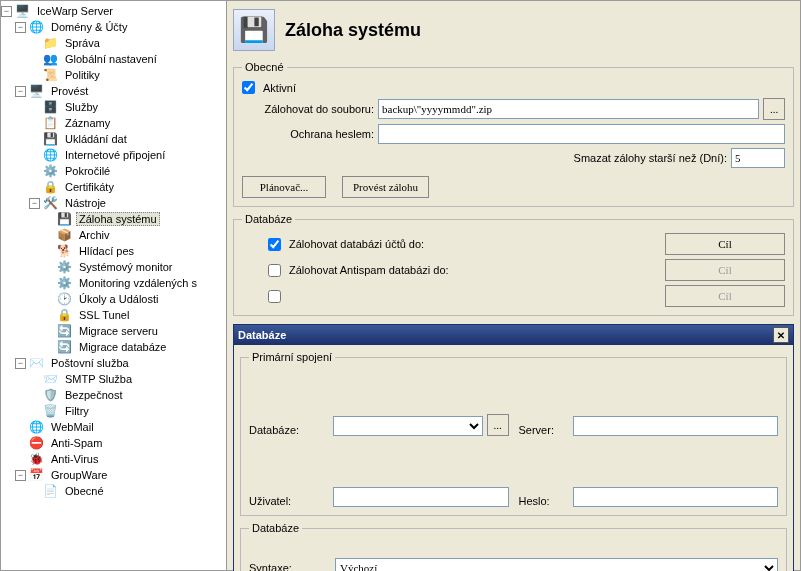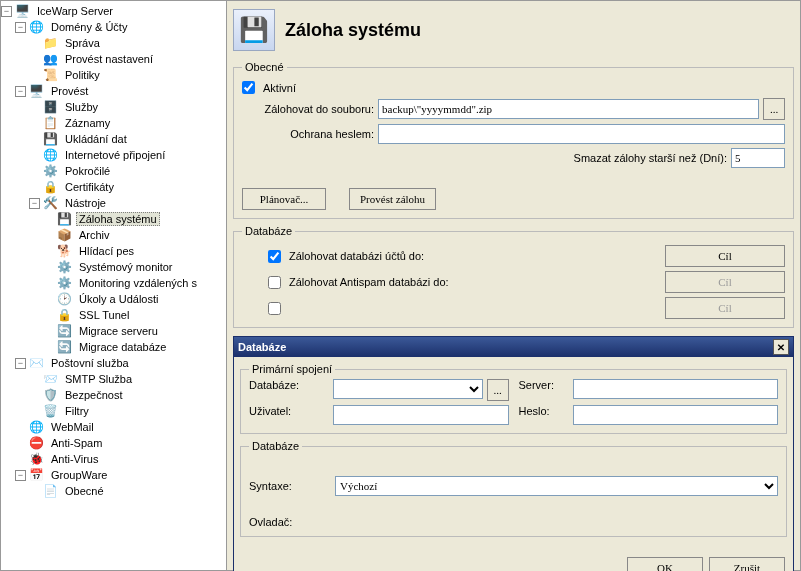--- a/index.html
+++ b/index.html
@@ -182,21 +182,21 @@
   gap:6px;
 }
 .form-label { width:80px; }
 select {
   height:20px;
   border:1px solid #7f9db9;
   font:11px Tahoma;
   background:#fff;
 }
 .cols { display:flex; gap:10px; }
-.cols .col { flex:1; display:flex; align-items:flex-start; gap:4px; }
+.cols .col { flex:1; display:flex; align-items:flex-end; gap:4px;margin-top:47px; }
 .dialog-buttons {
   display:flex;
   justify-content:flex-end;
   padding:8px;
   gap:6px;
 }
 .dialog-buttons .btn { min-width:76px; }
 .test-row { display:flex; justify-content:flex-end; margin-top:8px; }
 input[type=checkbox]{ margin:0 4px 0 0; }
 
@@ -225,21 +225,21 @@
           <span class="label-text">Domény &amp; Účty</span>
         </div>
       <div class="tree-node">
           <span class="indent" style="width:42px"></span>
           <span class="icon">📁</span>
           <span class="label-text">Správa</span>
         </div>
       <div class="tree-node">
           <span class="indent" style="width:42px"></span>
           <span class="icon">👥</span>
-          <span class="label-text">Provést nastavení</span>
+          <span class="label-text">Globální nastavení</span>
         </div>
       <div class="tree-node">
           <span class="indent" style="width:42px"></span>
           <span class="icon">📜</span>
           <span class="label-text">Politiky</span>
         </div>
 
       <div class="tree-node">
           <span class="indent" style="width:14px"></span>
           <span class="exp">−</span>
@@ -405,21 +405,21 @@
       <div class="row">
         <span class="label" style="width:132px">Ochrana heslem:</span>
         <input type="text" class="flex" value="" style="">
       </div>
 
       <div class="row">
         <span class="label" style="flex:1">Smazat zálohy starší než (Dní):</span>
         <input type="text" style="width: 46px; text-align: left;" value="5">
       </div>
 
-      <div class="row" style="margin-top:20px; gap:23px;">
+      <div class="row" style="margin-top:8px; gap:16px;">
         <button class="btn">Plánovač...</button>
         <button class="btn">Provést zálohu</button>
       </div>
     </fieldset>
 
     <fieldset class="group">
       <legend>Databáze</legend>
 
       <div class="db-row">
         <div class="chk-area">

